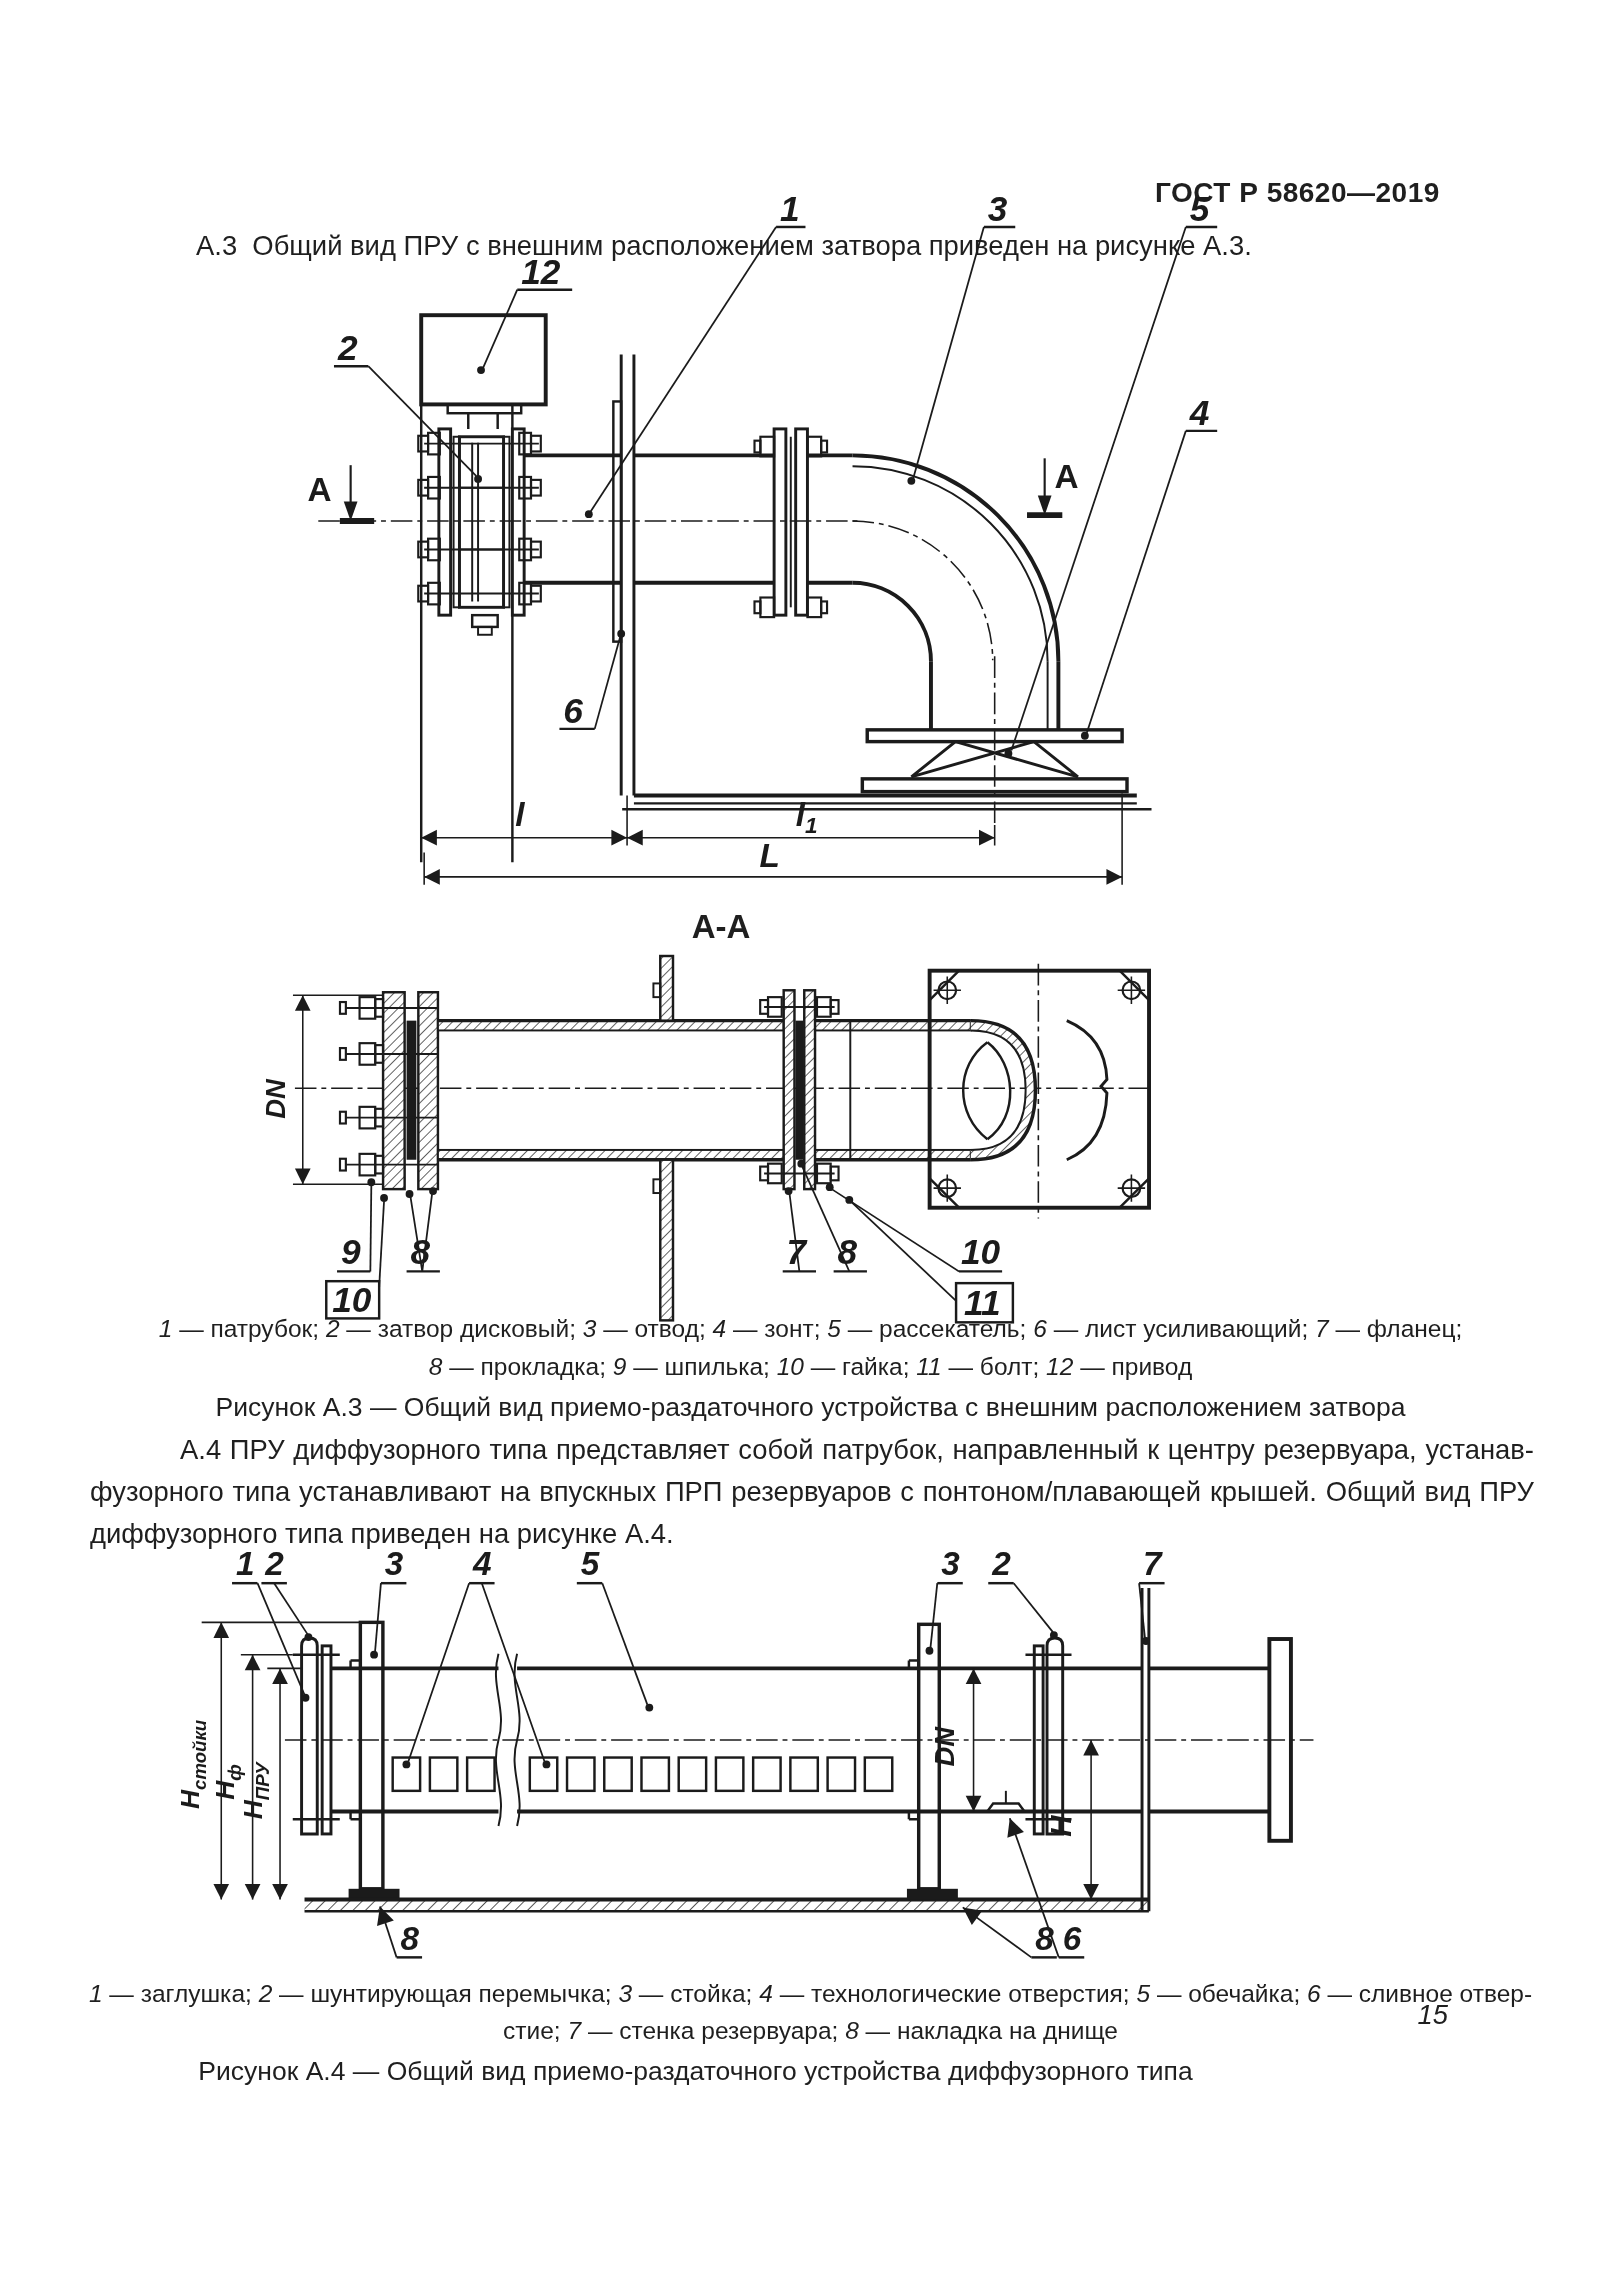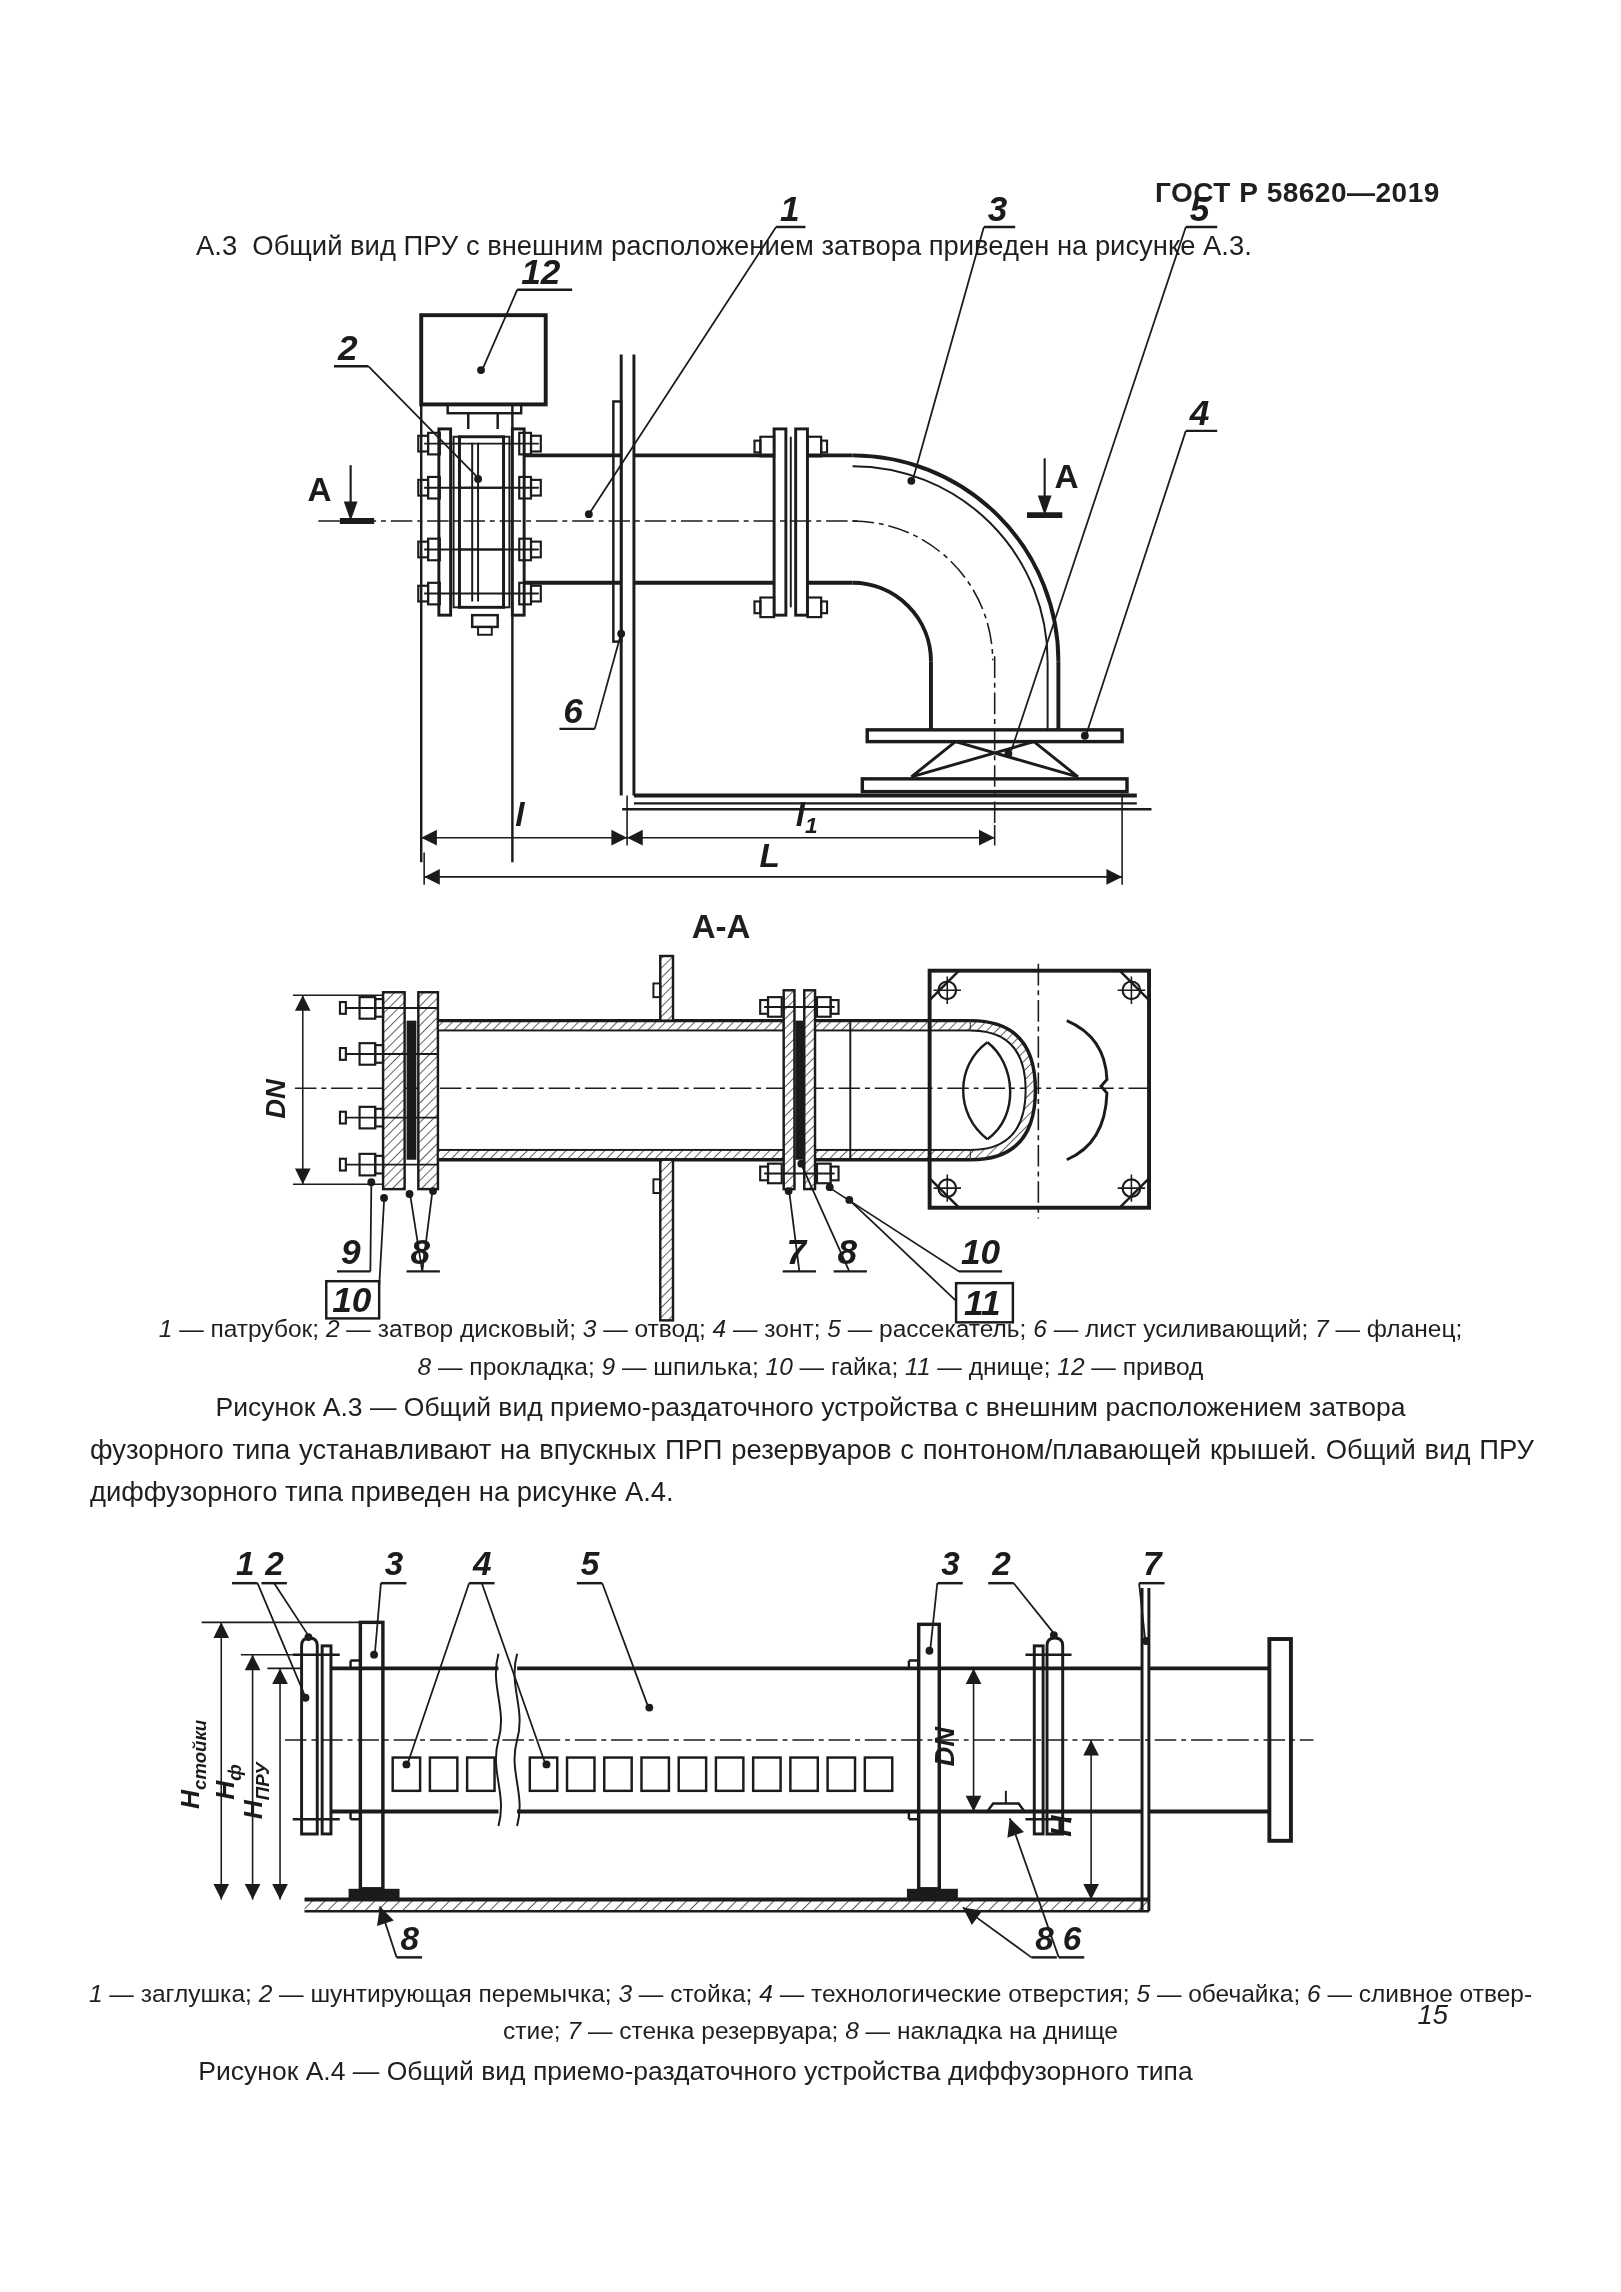--- a/index.html
+++ b/index.html
@@ -319,24 +319,25 @@
     <text class="callout" x="77" y="314">9</text>
     <text class="callout" x="68" y="363">10</text>
     <text class="callout" x="148" y="314">8</text>
     <text class="callout" x="532" y="314">7</text>
     <text class="callout" x="584" y="314">8</text>
     <text class="callout" x="710" y="314">10</text>
     <text class="callout" x="713" y="367">11</text>
   </svg>
 
   <div class="abs legend ctr" style="left:0; top:1315px; width:1621px;"><span class="it">1</span><span> — патрубок; </span><span class="it">2</span><span> — затвор дисковый; </span><span class="it">3</span><span> — отвод; </span><span class="it">4</span><span> — зонт; </span><span class="it">5</span><span> — рассекатель; </span><span class="it">6</span><span> — лист усиливающий; </span><span class="it">7</span><span> — фланец;</span></div>
-  <div class="abs legend ctr" style="left:0; top:1353px; width:1621px;"><span class="it">8</span><span> — прокладка; </span><span class="it">9</span><span> — шпилька; </span><span class="it">10</span><span> — гайка; </span><span class="it">11</span><span> — днище; </span><span class="it">12</span><span> — привод</span></div>
+  <div class="abs legend ctr" style="left:0; top:1353px; width:1621px;"><span class="it">8</span><span> — прокладка; </span><span class="it">9</span><span> — шпилька; </span><span class="it">10</span><span> — гайка; </span><span class="it">11</span><span> — болт; </span><span class="it">12</span><span> — привод</span></div>
   <div class="abs caption ctr" style="left:0; top:1392px; width:1621px;">Рисунок А.3 — Общий вид приемо-раздаточного устройства с внешним расположением затвора</div>
 
   <div class="abs body-t" style="left:90px; top:1429px; width:1444px;">
+    <div class="jline" style="text-indent:90px;">А.4 ПРУ диффузорного типа представляет собой патрубок, направленный к центру резервуара, устанав-</div>
     <div class="jline">фузорного типа устанавливают на впускных ПРП резервуаров с понтоном/плавающей крышей. Общий вид ПРУ</div>
     <div>диффузорного типа приведен на рисунке А.4.</div>
   </div>
 
   <svg style="left:157px; top:1544px;" width="1255" height="431" viewBox="0 0 1280 440">
     <defs>
       <marker id="ar3" viewBox="0 0 12 12" refX="11" refY="6" markerWidth="12" markerHeight="12" orient="auto-start-reverse">
         <path d="M1 1 L11 6 L1 11 Z" fill="#1b1b1b"></path>
       </marker>
       <pattern id="pat3" width="9" height="9" patternUnits="userSpaceOnUse" patternTransform="rotate(45)">

